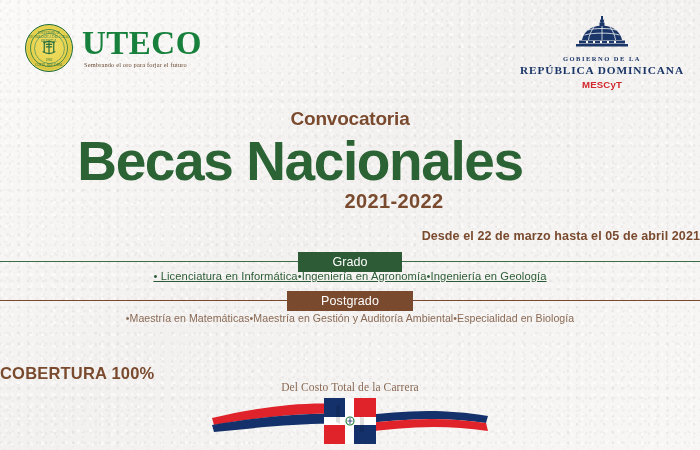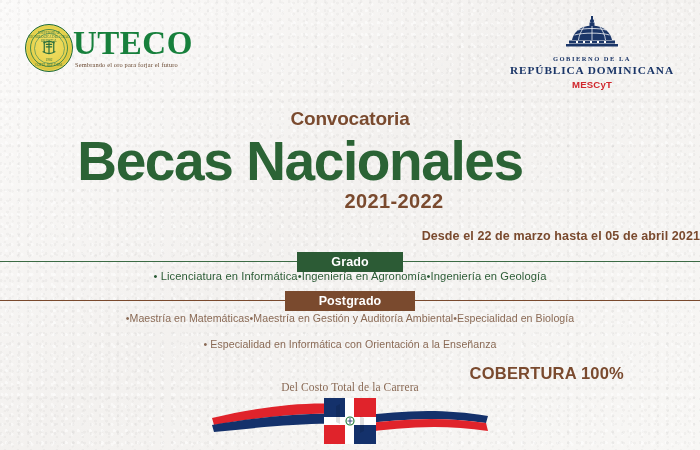--- a/index.html
+++ b/index.html
@@ -33,27 +33,27 @@
   .seal .ring2{position:absolute;inset:7.5px;border-radius:50%;border:.8px solid #4b8f5e;opacity:.7;}
   .seal .lyre{position:absolute;left:50%;top:50%;transform:translate(-50%,-52%);
               width:19px;height:19px;}
   .seal .arc{position:absolute;font-size:3.1px;color:#2a6e3d;letter-spacing:.1px;
              left:0;right:0;text-align:center;font-family:"Liberation Serif",serif;}
   .seal .arc.top{top:5.5px;}
   .seal .arc.bot{bottom:4.5px;}
   .seal .yr{position:absolute;left:0;right:0;bottom:9.5px;text-align:center;font-size:3.4px;color:#2a6e3d;
             font-family:"Liberation Serif",serif;}
 
-  .uteco-txt{}
+  .uteco-txt{margin-left:9px;}
   .uteco-name{font-family:"Liberation Serif",serif;font-weight:bold;font-size:33px;line-height:31px;
               color:#17803c;letter-spacing:.5px;}
   .uteco-tag{font-family:"Liberation Serif",serif;font-size:6.4px;color:#6b4a33;letter-spacing:.15px;
              margin-top:2px;margin-left:2px;}
 
-  .gob{position:absolute;right:18px;top:16px;text-align:center;width:180px;}
+  .gob{position:absolute;right:8px;top:16px;text-align:center;width:180px;}
   .dome{margin:0 auto;width:58px;height:34px;position:relative;}
   .gob-l1{font-size:6.5px;letter-spacing:1.5px;color:#1b3668;font-weight:bold;margin-top:1px;
           font-family:"Liberation Serif",serif;}
   .gob-l2{font-size:11.3px;letter-spacing:.9px;color:#1b3668;font-weight:bold;margin-top:2px;
           font-family:"Liberation Serif",serif;}
   .gob-l3{font-size:9.6px;letter-spacing:.2px;color:#d0262c;font-weight:bold;margin-top:3px;
           font-family:"Liberation Sans",sans-serif;}
 
   
   .convocatoria{position:absolute;top:108px;left:0;width:700px;text-align:center;
@@ -64,32 +64,32 @@
     font-size:20px;font-weight:bold;color:#7a4a2e;letter-spacing:.4px;padding-left:88px;box-sizing:border-box;}
   .fechas{position:absolute;top:221px;left:0;width:700px;text-align:right;
     font-size:12.5px;font-weight:bold;color:#7a4a2e;letter-spacing:.1px;margin-top:8px;}
 
   
   .sect{position:absolute;left:0;width:700px;}
   .rule{position:absolute;left:0;width:700px;top:9px;height:1.4px;}
   .rule.green{background:#3c6b45;}
   .rule.brown{background:#7a4a2e;}
   .banner{position:relative;margin:0 auto;display:block;width:-moz-fit-content;width:fit-content;
-          padding:2.5px 34px 3.5px;font-size:12.5px;font-weight:bold;color:#ffffff;text-align:center;
+          padding:2.5px 34px 3.5px;font-size:12.5px;font-weight:normal;color:#ffffff;text-align:center;
           letter-spacing:.1px;}
   .banner.green{background:#2c5b35;}
   .banner.brown{background:#7a4a2e;}
 
   .grado-list{position:absolute;left:0;width:700px;text-align:center;
     font-size:11.2px;color:#2b5b35;letter-spacing:.1px;}
   .post-list{position:absolute;left:0;width:700px;text-align:center;
     font-size:10.6px;color:#8a6a55;letter-spacing:.05px;line-height:12.6px;}
 
   
-  .cob{position:absolute;left:0;width:624px;text-align:right;top:364px;
+  .cob{position:absolute;left:0;width:624px;text-align:left;top:364px;
        font-size:16.5px;font-weight:bold;color:#7a4a2e;letter-spacing:.2px;}
   .cob-sub{position:absolute;left:0;width:700px;text-align:center;top:381px;
        font-size:11.5px;color:#8a6a55;letter-spacing:.1px;font-family:Liberation Serif, serif;}
 
   
   .ribbon{position:absolute;left:190px;top:392px;width:320px;height:58px;}
 </style>
 </head>
 <body>
 
@@ -154,28 +154,27 @@
 
   <div class="convocatoria">Convocatoria</div>
   <div class="becas">Becas Nacionales</div>
   <div class="years">2021-2022</div>
   <div class="fechas">Desde el 22 de marzo hasta el 05 de abril 2021</div>
 
   <div class="sect" style="top:252px;">
     <div class="rule green"></div>
     <div class="banner green">Grado</div>
   </div>
-  <div class="grado-list" style="top:270px;">• Licenciatura en Informática•Ingeniería en Agronomía•Ingeniería en Geología</div>
+  <div class="grado-list" style="top:270px;text-decoration:underline;">• Licenciatura en Informática•Ingeniería en Agronomía•Ingeniería en Geología</div>
 
   <div class="sect" style="top:291px;">
     <div class="rule brown"></div>
     <div class="banner brown">Postgrado</div>
   </div>
   <div class="post-list" style="top:312px;">•Maestría en Matemáticas•Maestría en Gestión y Auditoría Ambiental•Especialidad en Biología</div>
-  <div class="post-list" style="top:338px;">• Especialidad en Informática con Orientación a la Enseñanza</div>
 
   <div class="cob">COBERTURA 100%</div>
   <div class="cob-sub">Del Costo Total de la Carrera</div>
 
   <svg class="ribbon" viewBox="0 0 320 58">
     <defs>
       <clipPath id="clipflag">
           <rect x="134" y="6" width="52" height="46"></rect>
         </clipPath>
     </defs>

